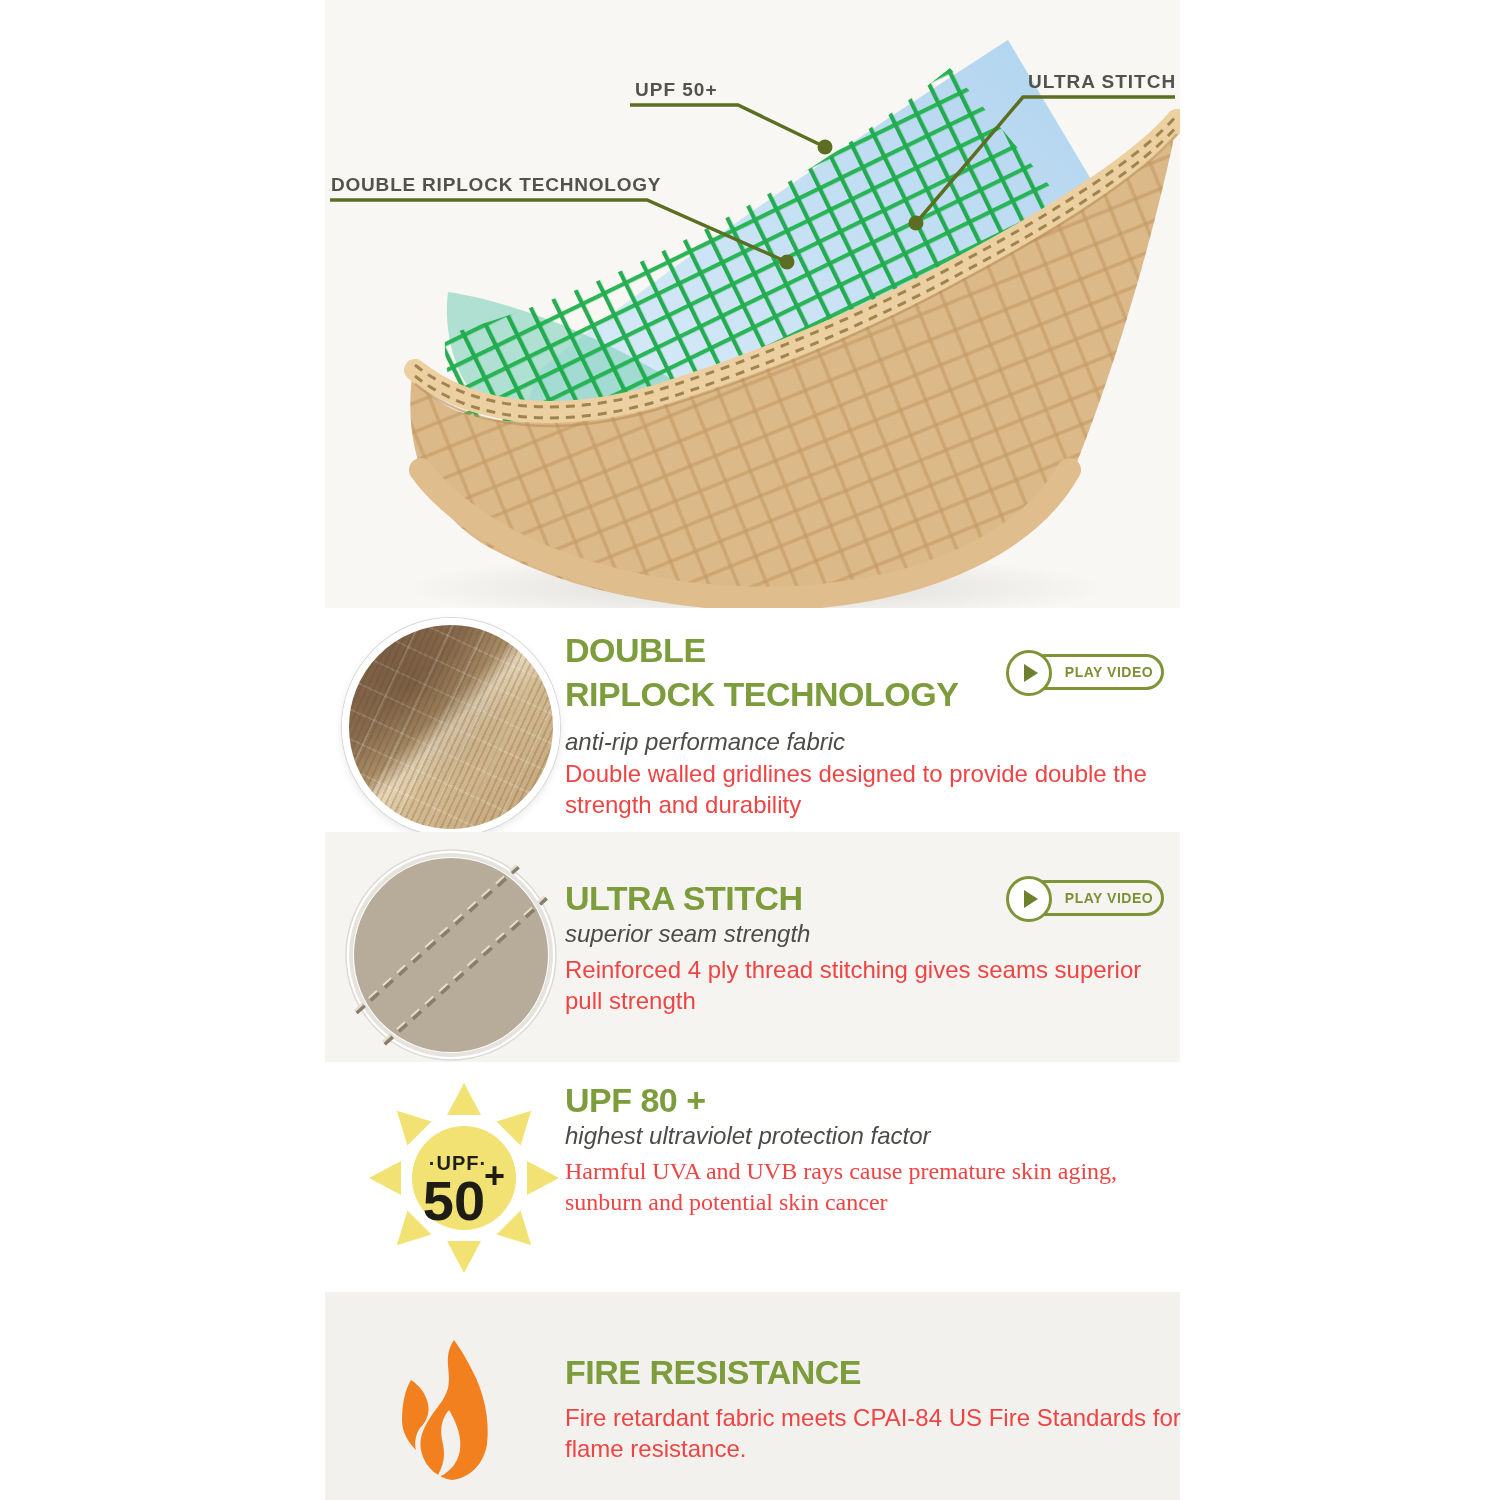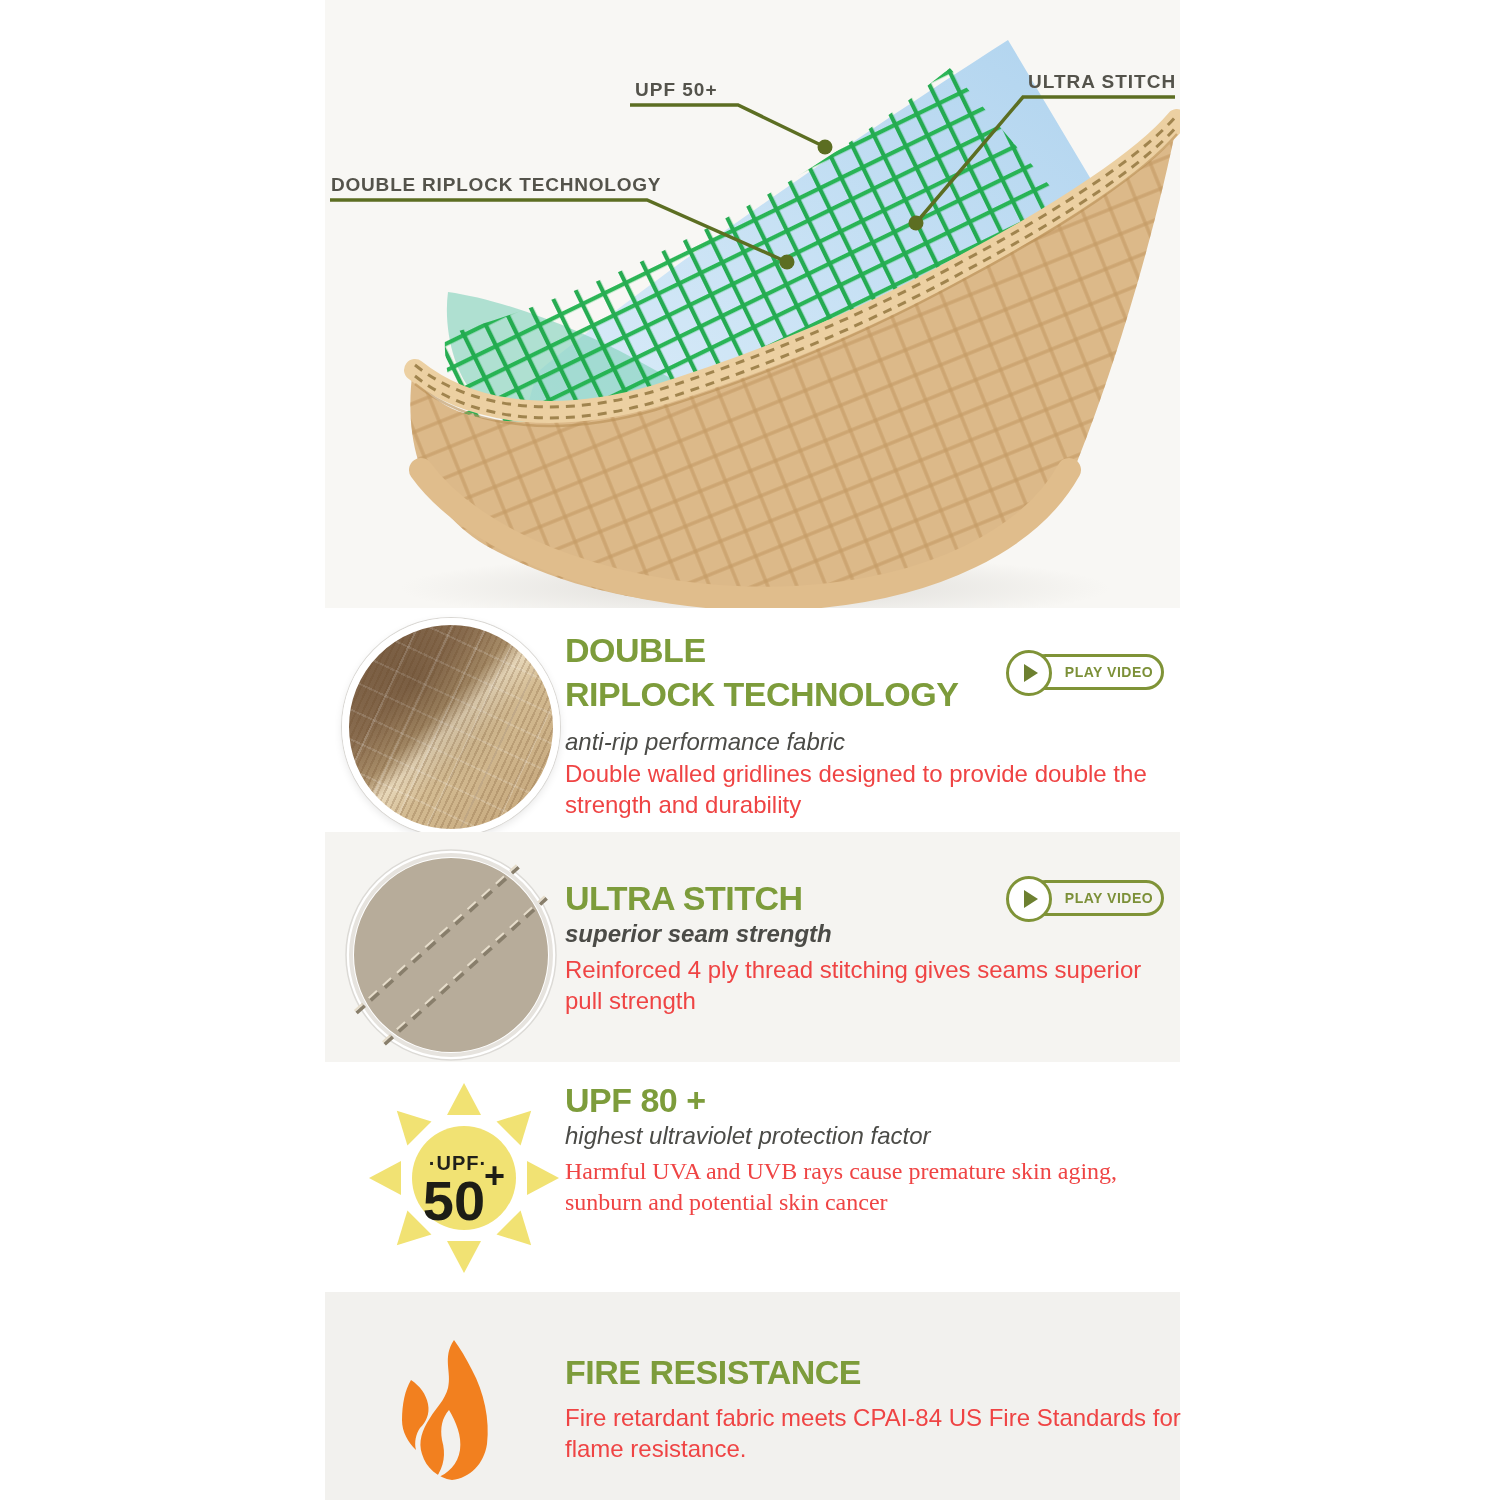--- a/index.html
+++ b/index.html
@@ -129,21 +129,21 @@
       <g transform="rotate(-42 109 109)">
         <line x1="0" y1="86" x2="218" y2="86" stroke="#e6ddcb" stroke-width="2" stroke-dasharray="11 8"></line>
         <line x1="0" y1="89" x2="218" y2="89" stroke="#887e6b" stroke-width="3.5" stroke-dasharray="11 8"></line>
         <line x1="0" y1="128" x2="218" y2="128" stroke="#e6ddcb" stroke-width="2" stroke-dasharray="11 8"></line>
         <line x1="0" y1="131" x2="218" y2="131" stroke="#887e6b" stroke-width="3.5" stroke-dasharray="11 8"></line>
       </g>
       <circle cx="109" cy="109" r="100" fill="none" stroke="#9a907d" stroke-width="4" opacity="0.25"></circle>
     </svg>
   </div>
   <div class="abs title" style="left:565px;top:876px;">ULTRA STITCH</div>
-  <div class="abs subtitle" style="left:565px;top:920px;font-weight:bold;">superior seam strength</div>
+  <div class="abs subtitle" style="left:565px;top:920px;">superior seam strength</div>
   <div class="abs body" style="left:565px;top:954px;">Reinforced 4 ply thread stitching gives seams superior
 pull strength</div>
   <div class="play-btn" style="left:1006px;top:876px;">
     <div class="pill">
         <span>PLAY VIDEO</span>
       </div>
     <div class="pcircle">
       <div class="tri"></div>
     </div>
   </div>

